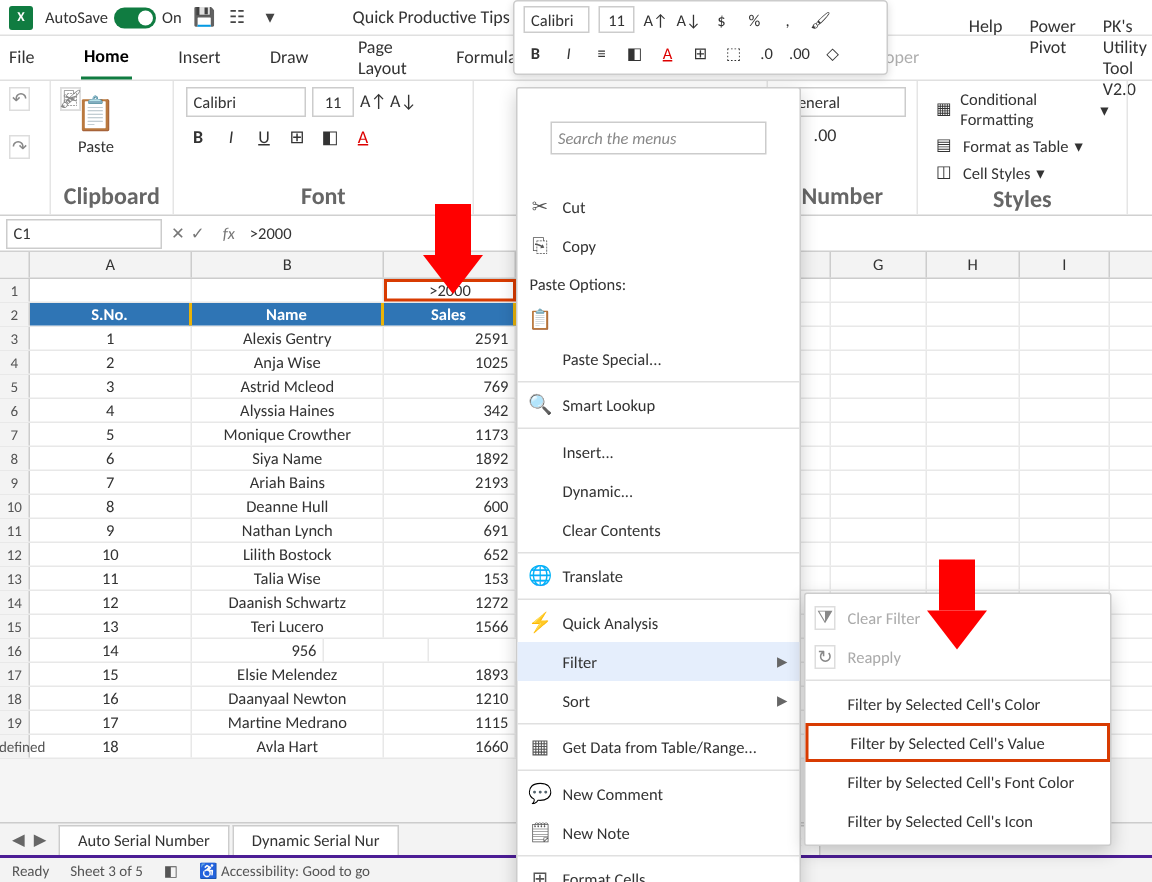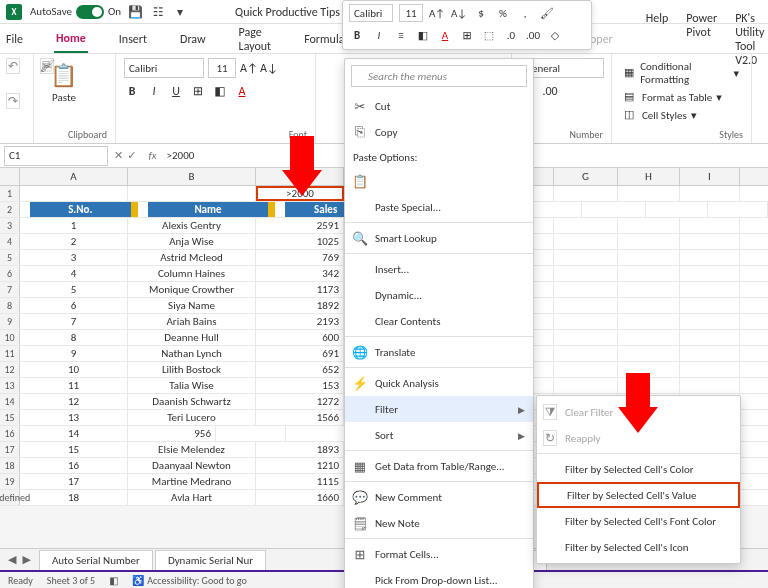--- a/index.html
+++ b/index.html
@@ -11,25 +11,25 @@
   .toggle::after { content:""; width: 10px; height:10px; background:#fff; border-radius:50%; position:absolute; right:2px; top:2px; }
   .qat-icon { width: 14px; height: 14px; color: #444; font-size: 12px; display:flex; align-items:center; justify-content:center; }
   .doc-title { margin-left: 40px; font-size: 12px; color:#333; }
   .float-toolbar { position: absolute; top: 0px; left: 342px; width: 250px; height: 50px; background: #fff; border: 1px solid #ccc; border-radius: 3px; box-shadow: 0 2px 6px rgba(0,0,0,.15); padding: 2px 6px; display: flex; flex-direction: column; gap: 2px; font-size:11px; z-index: 50; }
   .ft-row { display:flex; gap:6px; align-items:center; height:20px; }
   .ft-font { width:44px; height:18px; border:1px solid #ccc; font-size:11px; display:flex; align-items:center; padding:0 4px; }
   .ft-size { width:24px; height:18px; border:1px solid #ccc; font-size:11px; display:flex; align-items:center; justify-content:center; }
   .ft-btn { width:16px; font-size:11px; text-align:center; }
   .tabs { display:flex; height: 30px; align-items:center; background:#fff; border-bottom:1px solid #e0e0e0; padding: 0 4px; gap: 29px; font-size:12px; }
   .tab { padding: 6px 2px; cursor:pointer; }
-  .tab.active { border-bottom: 2px solid #107c41; color:#be185d; font-weight:600; }
+  .tab.active { border-bottom: 2px solid #107c41; color:#000000; font-weight:600; }
   .right-tabs { margin-left:auto; display:flex; gap:14px; }
   .ribbon { height: 90px; background:#fff; display:flex; border-bottom:1px solid #d0d0d0; font-size:11px; }
   .group { display:flex; flex-direction:column; border-right:1px solid #e5e5e5; padding: 4px 8px 2px; position:relative; }
-  .group-label { font-size:10px; color:#666; text-align:right; margin-top:auto; }
+  .group-label { font-size:16px; color:#666; text-align:center; margin-top:auto;font-weight:bold; }
   .group-body { display:flex; gap:6px; align-items:flex-start; flex:1; }
   .big-btn { display:flex; flex-direction:column; align-items:center; gap:2px; width:44px; padding-top:4px; }
   .big-btn .icon { font-size:22px; color:#444; }
   .small-icons { display:flex; flex-direction:column; gap:2px; }
   .sm-icon { width:16px; height:16px; border:1px solid #ddd; font-size:9px; display:flex; align-items:center; justify-content:center; }
   .font-row { display:flex; gap:4px; align-items:center; }
   .font-sel { border:1px solid #ccc; height:20px; padding:0 4px; display:flex; align-items:center; }
   .font-name { width:80px; }
   .font-size { width:28px; justify-content:center; }
   .btn-row { display:flex; gap:6px; align-items:center; margin-top:6px; }
@@ -43,29 +43,29 @@
   .fx-btns { display:flex; gap:4px; margin:0 6px; color:#777; }
   .grid { background:#fff; position:relative; }
   .col-headers { display:flex; height:18px; background:#f3f3f3; border-bottom:1px solid #ccc; font-size:11px; color:#333; }
   .row-selector { width:20px; border-right:1px solid #ccc; background:#f3f3f3; }
   .col-h { border-right:1px solid #ccc; display:flex; align-items:center; justify-content:center; }
   .colA{width:108px}.colB{width:128px}.colC{width:88px}.colD{width:70px}.colE{width:70px}.colF{width:70px}.colG{width:64px}.colH{width:62px}.colI{width:60px}
   .data-rows { }
   .data-row { display:flex; height:16px; border-bottom:1px solid #e8e8e8; font-size:11px; }
   .row-h { width:20px; background:#f3f3f3; border-right:1px solid #ccc; display:flex; align-items:center; justify-content:center; font-size:10px; color:#555; }
   .cell { border-right:1px solid #e8e8e8; display:flex; align-items:center; justify-content:center; padding:0 4px; }
-  .hdr-cell { background:#2f75b5; color:#fff; font-weight:600; border-right:7px solid #eab308;margin-left:10px; }
+  .hdr-cell { background:#2f75b5; color:#fff; font-weight:600; border-right:2px solid #eab308; }
   .active-cell { border:2px solid #d83b01 !important; }
   .sheet-tabs { position:absolute; bottom:18px; left:0; right:0; height:22px; background:#f3f3f3; display:flex; align-items:center; border-top:1px solid #ccc; font-size:11px; }
   .sheet-nav { display:flex; gap:6px; padding:0 8px; color:#666; }
   .sheet-tab { padding:3px 12px; border:1px solid #ccc; border-bottom:none; background:#fff; margin-right:2px; }
   .sheet-add { padding:0 10px; font-size:14px; color:#666; }
   .status-bar { position:absolute; bottom:0; left:0; right:0; height:18px; background:#f3f3f3; display:flex; align-items:center; padding:0 8px; font-size:10px; color:#555; gap:14px; border-top:2px solid #4c1d95; }
   .context-menu { position:absolute; top:58px; left:344px; width:190px; background:#fff; border:1px solid #ccc; border-radius:2px; box-shadow:0 4px 12px rgba(0,0,0,.2); font-size:11px; z-index:100; }
-  .cm-search { margin:6px; border:1px solid #ccc; height:22px; display:flex; align-items:center; padding:0 16px; color:#888; font-style:italic; }
+  .cm-search { margin:22px; border:1px solid #ccc; height:22px; display:flex; align-items:center; padding:0 4px; color:#888; font-style:italic; }
   .cm-item { height:26px; display:flex; align-items:center; padding:0 8px 0 30px; position:relative; cursor:pointer; }
   .cm-icon { position:absolute; left:7px; width:16px; text-align:center; font-size:13px; color:#555; }
   .cm-header { font-weight:400; padding:6px 8px 4px 8px; font-size:11px; }
   .cm-sep { height:1px; background:#e0e0e0; margin:2px 0; }
   .cm-item.highlight { background:#e5eefc; }
   .cm-arrow { margin-left:auto; color:#666; font-size:9px; }
   .sub-menu { position:absolute; top:395px; left:536px; width:205px; background:#fff; border:1px solid #ccc; border-radius:2px; box-shadow:0 4px 12px rgba(0,0,0,.2); font-size:11px; z-index:110; padding:3px 0; }
   .sm-item { height:26px; display:flex; align-items:center; padding:0 10px 0 28px; position:relative; color:#333; }
   .sm-item.disabled { color:#aaa; }
   .sm-item.boxed { border:2px solid #d83b01; }
@@ -271,21 +271,21 @@
   <div class="cell colD"></div>
   <div class="cell colE"></div>
   <div class="cell colF"></div>
   <div class="cell colG"></div>
   <div class="cell colH"></div>
   <div class="cell colI"></div>
       </div>
       <div class="data-row">
         <div class="row-h">6</div>
   <div class="cell colA">4</div>
-  <div class="cell colB">Column Haines</div>
+  <div class="cell colB">Alyssia Haines</div>
   <div class="cell colC" style="justify-content:flex-end">342</div>
   <div class="cell colD"></div>
   <div class="cell colE"></div>
   <div class="cell colF"></div>
   <div class="cell colG"></div>
   <div class="cell colH"></div>
   <div class="cell colI"></div>
       </div>
       <div class="data-row">
         <div class="row-h">7</div>

